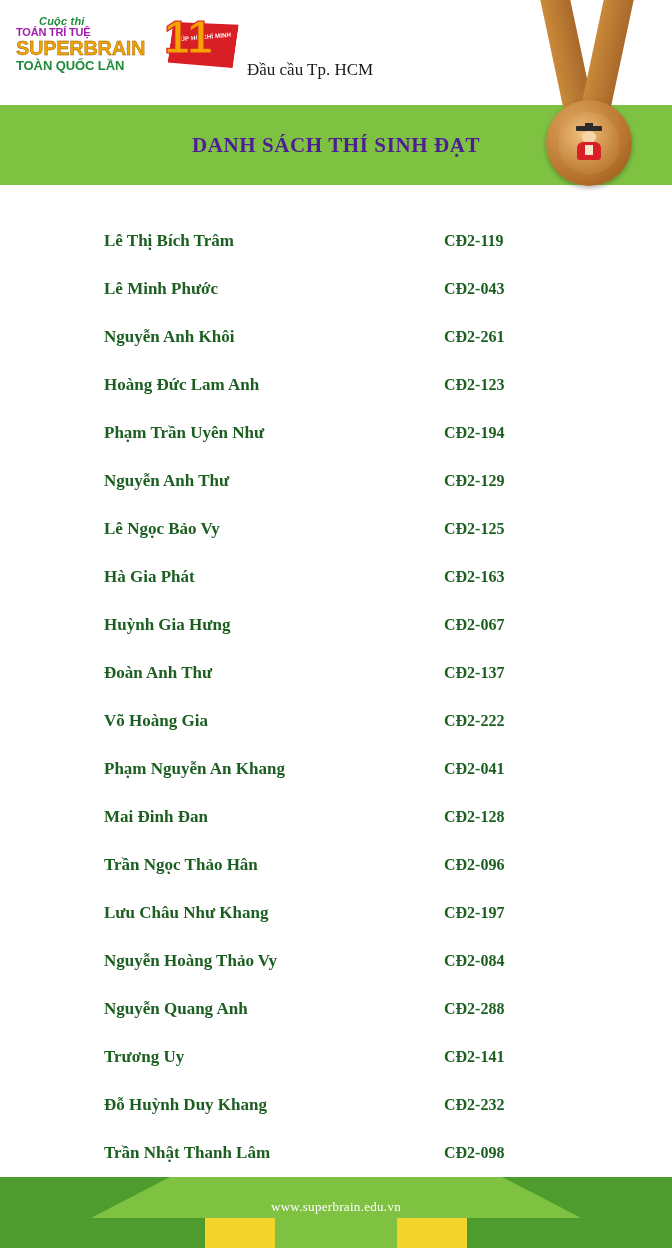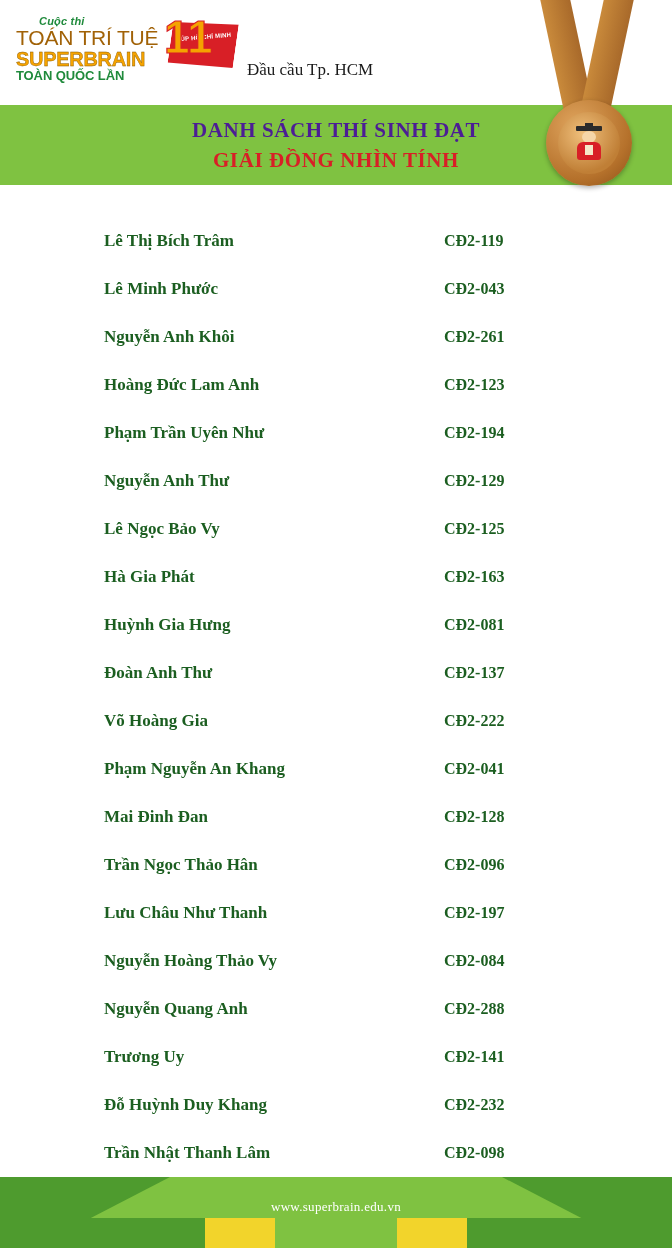--- a/index.html
+++ b/index.html
@@ -44,23 +44,23 @@
     font-family: "Liberation Sans", sans-serif;
     font-size: 11px;
     font-style: italic;
     font-weight: bold;
     color: #1f8a3b;
     letter-spacing: .2px;
     margin-left: 23px;
   }
   .logo-line1 {
     font-family: "Liberation Sans", sans-serif;
-    font-size: 21px;
-    font-weight: normal;
-    color: #a16207;
+    font-size: 11px;
+    font-weight: bold;
+    color: #a21caf;
     letter-spacing: -.2px;
   }
   .logo-line2 {
     font-family: "Liberation Sans", sans-serif;
     font-size: 20px;
     font-weight: bold;
     color: #f5a300;
     letter-spacing: -.3px;
     -webkit-text-stroke: .4px #8a5a00;
   }
@@ -341,21 +341,20 @@
           <div class="fig-cap"></div>
           <div class="fig-head"></div>
           <div class="fig-body"></div>
         </div>
       </div>
     </div>
   </div>
 
   <div class="title-band">
     <div class="title-main">DANH SÁCH THÍ SINH ĐẠT</div>
-    <div class="title-sub">GIẢI ĐỒNG NHÌN TÍNH</div>
   </div>
 
   <div class="list">
     <div class="row">
         <span class="row-name">Lê Thị Bích Trâm</span>
         <span class="row-code">CĐ2-119</span>
       </div>
     <div class="row">
         <span class="row-name">Lê Minh Phước</span>
         <span class="row-code">CĐ2-043</span>
@@ -379,21 +378,21 @@
     <div class="row">
         <span class="row-name">Lê Ngọc Bảo Vy</span>
         <span class="row-code">CĐ2-125</span>
       </div>
     <div class="row">
         <span class="row-name">Hà Gia Phát</span>
         <span class="row-code">CĐ2-163</span>
       </div>
     <div class="row">
         <span class="row-name">Huỳnh Gia Hưng</span>
-        <span class="row-code">CĐ2-081</span>
+        <span class="row-code">CĐ2-067</span>
       </div>
     <div class="row">
         <span class="row-name">Đoàn Anh Thư</span>
         <span class="row-code">CĐ2-137</span>
       </div>
     <div class="row">
         <span class="row-name">Võ Hoàng Gia</span>
         <span class="row-code">CĐ2-222</span>
       </div>
     <div class="row">
@@ -402,21 +401,21 @@
       </div>
     <div class="row">
         <span class="row-name">Mai Đinh Đan</span>
         <span class="row-code">CĐ2-128</span>
       </div>
     <div class="row">
         <span class="row-name">Trần Ngọc Thảo Hân</span>
         <span class="row-code">CĐ2-096</span>
       </div>
     <div class="row">
-        <span class="row-name">Lưu Châu Như Thanh</span>
+        <span class="row-name">Lưu Châu Như Khang</span>
         <span class="row-code">CĐ2-197</span>
       </div>
     <div class="row">
         <span class="row-name">Nguyễn Hoàng Thảo Vy</span>
         <span class="row-code">CĐ2-084</span>
       </div>
     <div class="row">
         <span class="row-name">Nguyễn Quang Anh</span>
         <span class="row-code">CĐ2-288</span>
       </div>

